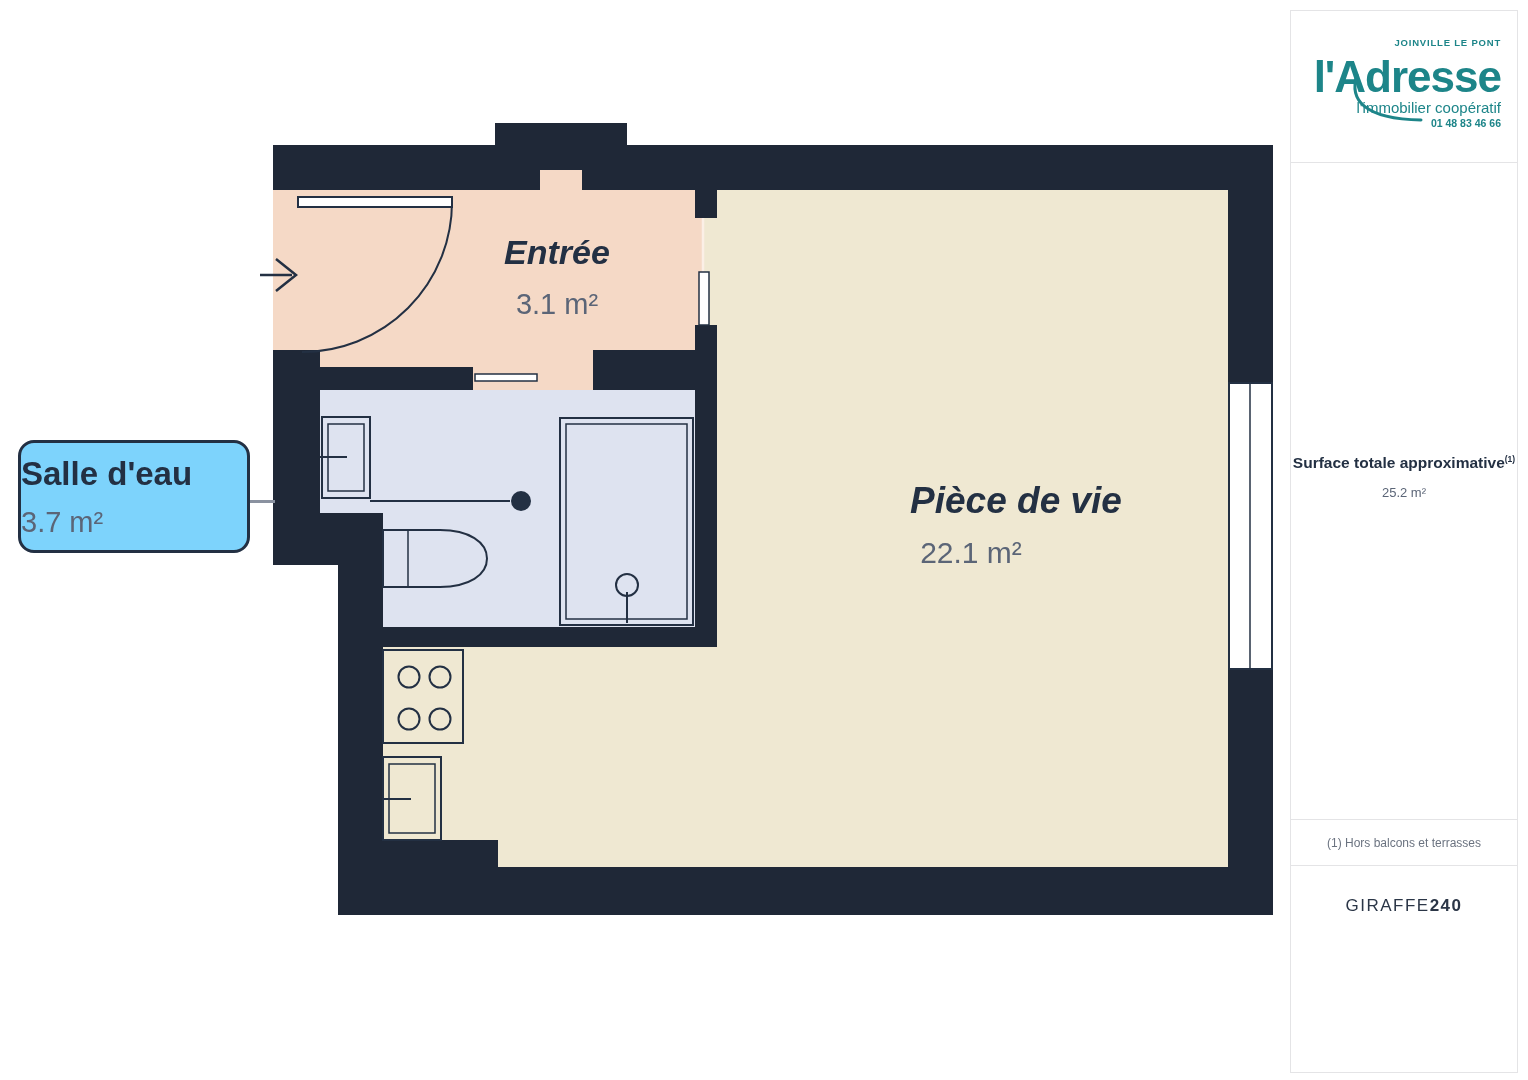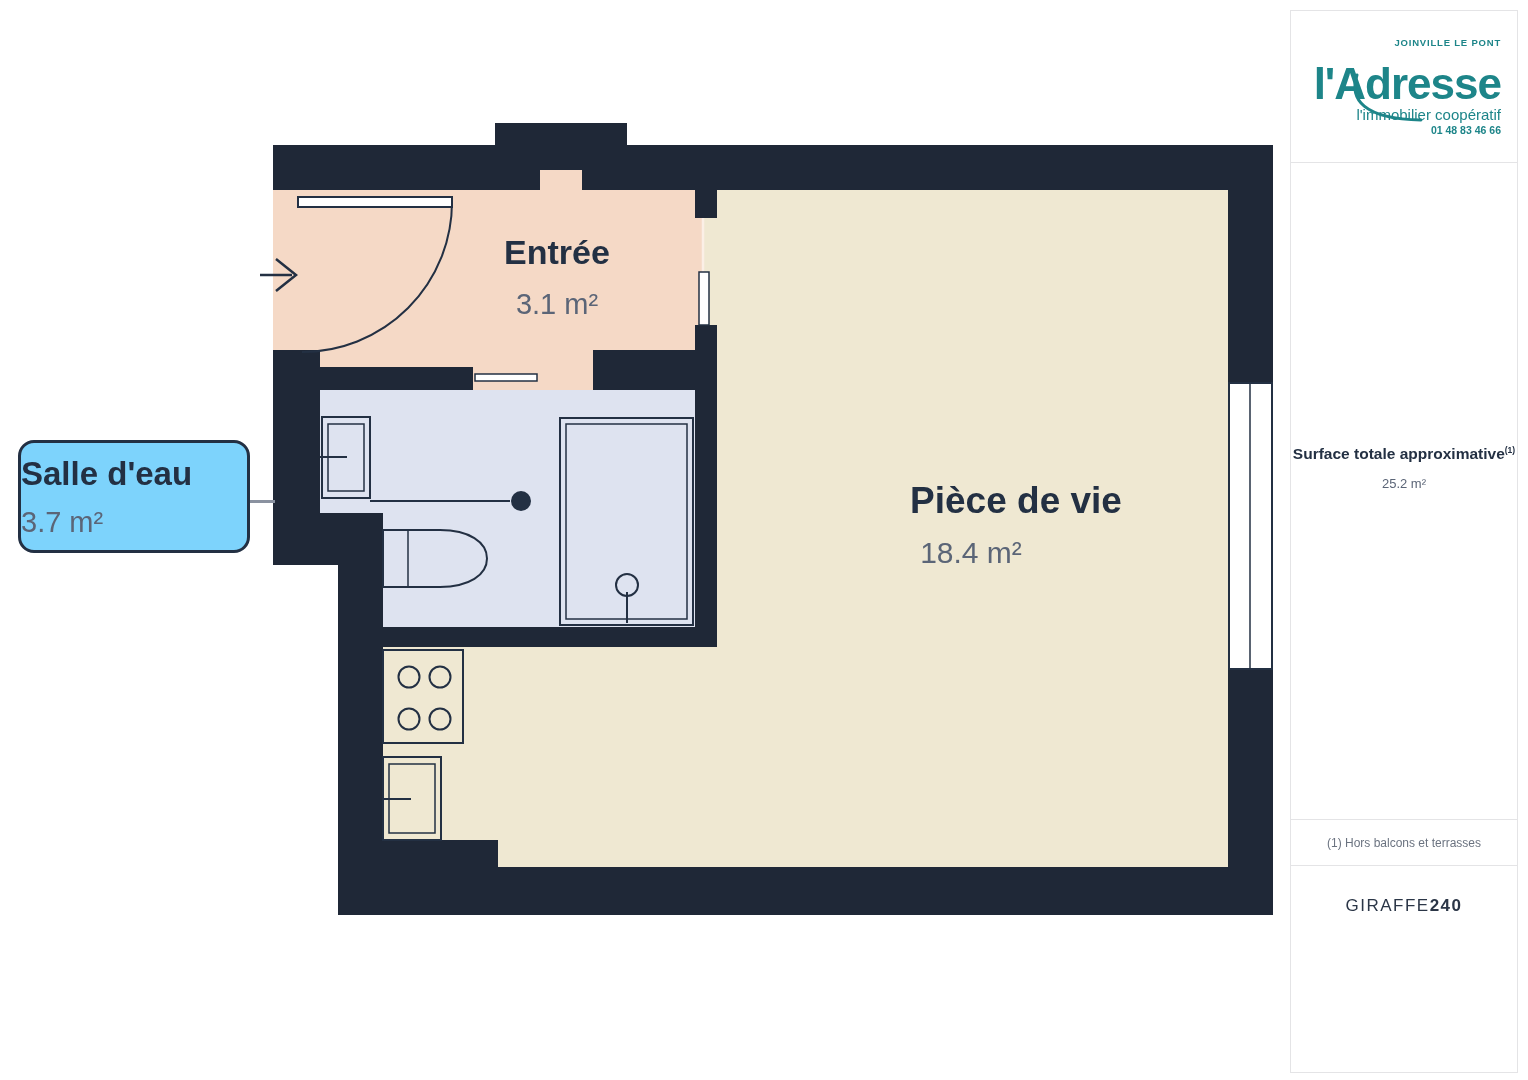--- a/index.html
+++ b/index.html
@@ -22,45 +22,45 @@
   .thinline{stroke:var(--ink);stroke-width:2;fill:none;}
   .white-thin{stroke:#FBEFE6;stroke-width:2.5;}
   .fx-bath{fill:var(--bath);stroke:var(--ink);stroke-width:2;}
   .fx-living{fill:var(--living);stroke:var(--ink);stroke-width:2;}
   .fx-none{fill:none;stroke:var(--ink);stroke-width:2;}
   .thin{stroke-width:1.5;}
   .dot{fill:var(--ink);}
   .arrow{stroke:var(--ink);stroke-width:2.5;fill:none;}
 
   
-  .room-name{position:absolute;transform:translate(-50%,-50%);font-weight:bold;color:var(--ink);white-space:nowrap;}
+  .room-name{position:absolute;transform:translate(-50%,-50%);font-weight:bold;color:var(--ink);white-space:nowrap;font-style:italic;}
   .room-area{position:absolute;transform:translate(-50%,-50%);color:var(--muted);white-space:nowrap;}
   .entree-name{left:557px;top:252px;font-size:34px;}
   .entree-area{left:557px;top:304px;font-size:29px;}
   .living-name{left:971px;top:501px;font-size:37px;margin-left:45px;}
   .living-area{left:971px;top:553px;font-size:30px;}
   .callout{position:absolute;left:18px;top:440px;width:232px;height:113px;background:#7dd3fc;
     border:3px solid var(--ink);border-radius:16px;display:flex;flex-direction:column;
     align-items:flex-start;justify-content:center;gap:3px;}
   .callout .name{font-weight:bold;font-size:33px;color:var(--ink);white-space:nowrap;}
   .callout .area{font-size:29px;color:var(--muted);white-space:nowrap;margin-top:10px;}
   .callout-line{position:absolute;left:250px;top:500px;width:25px;height:3px;background:var(--connector);}
 
   
   .sidebar{position:absolute;left:1290px;top:10px;width:228px;height:1063px;
     border:1px solid var(--cardborder);background:#fff;padding-left:47px;}
   .side-section{position:absolute;left:0;width:100%;}
   .sec-logo{top:0;height:152px;border-bottom:1px solid var(--cardborder);
     text-align:right;padding:26px 16px 0 0;color:var(--accent);position:absolute;}
   .logo-city{font-size:9.5px;font-weight:bold;letter-spacing:0.8px;}
-  .logo-brand{font-size:44px;font-weight:bold;letter-spacing:-1px;line-height:1.0;margin-top:14px;}
+  .logo-brand{font-size:44px;font-weight:bold;letter-spacing:-1px;line-height:1.0;margin-top:7px;}
   .logo-swoosh{position:absolute;left:38px;top:62px;}
   .logo-tagline{font-size:15px;margin-top:0px;}
   .logo-phone{font-size:10.5px;font-weight:bold;margin-top:1px;}
-  .sec-surface{top:144px;height:656px;display:flex;flex-direction:column;
+  .sec-surface{top:153px;height:656px;display:flex;flex-direction:column;
     justify-content:center;padding-bottom:30px;text-align:center;}
   .surface-label{font-size:15.5px;font-weight:bold;color:var(--ink);}
   .surface-label sup{font-size:8.5px;}
   .surface-value{font-size:13px;color:var(--muted);margin-top:12px;}
   .sec-footnote{top:808px;height:47px;border-top:1px solid var(--cardborder);
     border-bottom:1px solid var(--cardborder);display:flex;align-items:center;justify-content:center;}
   .footnote-text{font-size:12px;color:var(--graytext);}
   .sec-disclaimer{top:855px;height:208px;text-align:center;padding:24px 14px 0 14px;}
   .disclaimer-p{font-size:12px;line-height:1.55;color:var(--graytext);margin-bottom:13px;}
   .brand-mark{font-size:17px;letter-spacing:1.5px;color:#2B3647;margin-top:6px;}
@@ -146,21 +146,21 @@
     <g>
       <rect class="fx-living" x="383" y="757" width="58" height="83"></rect>
       <rect class="fx-living thin" x="389" y="764" width="46" height="69"></rect>
       <line class="thinline" x1="383" y1="799" x2="411" y2="799"></line>
     </g>
   </svg>
 
   <div class="room-name entree-name">Entrée</div>
   <div class="room-area entree-area">3.1 m²</div>
   <div class="room-name living-name">Pièce de vie</div>
-  <div class="room-area living-area">18.4 m²</div>
+  <div class="room-area living-area">22.1 m²</div>
 
   <div class="callout-line"></div>
   <div class="callout">
     <div class="name">Salle d'eau</div>
     <div class="area">3.7 m²</div>
   </div>
 
   <aside class="sidebar">
 
     <section class="side-section sec-logo">

